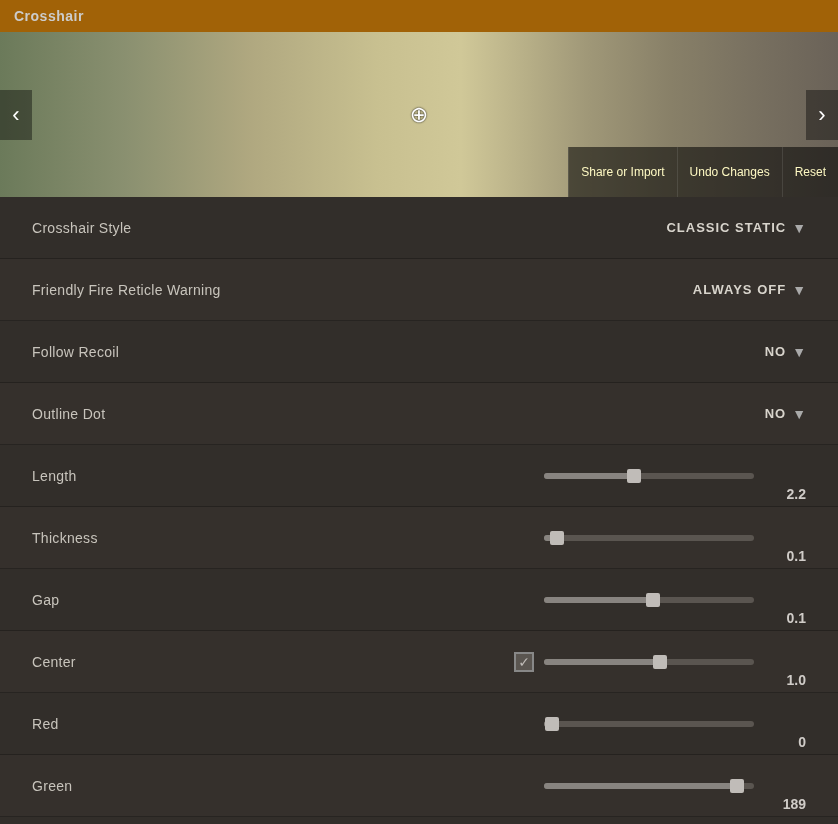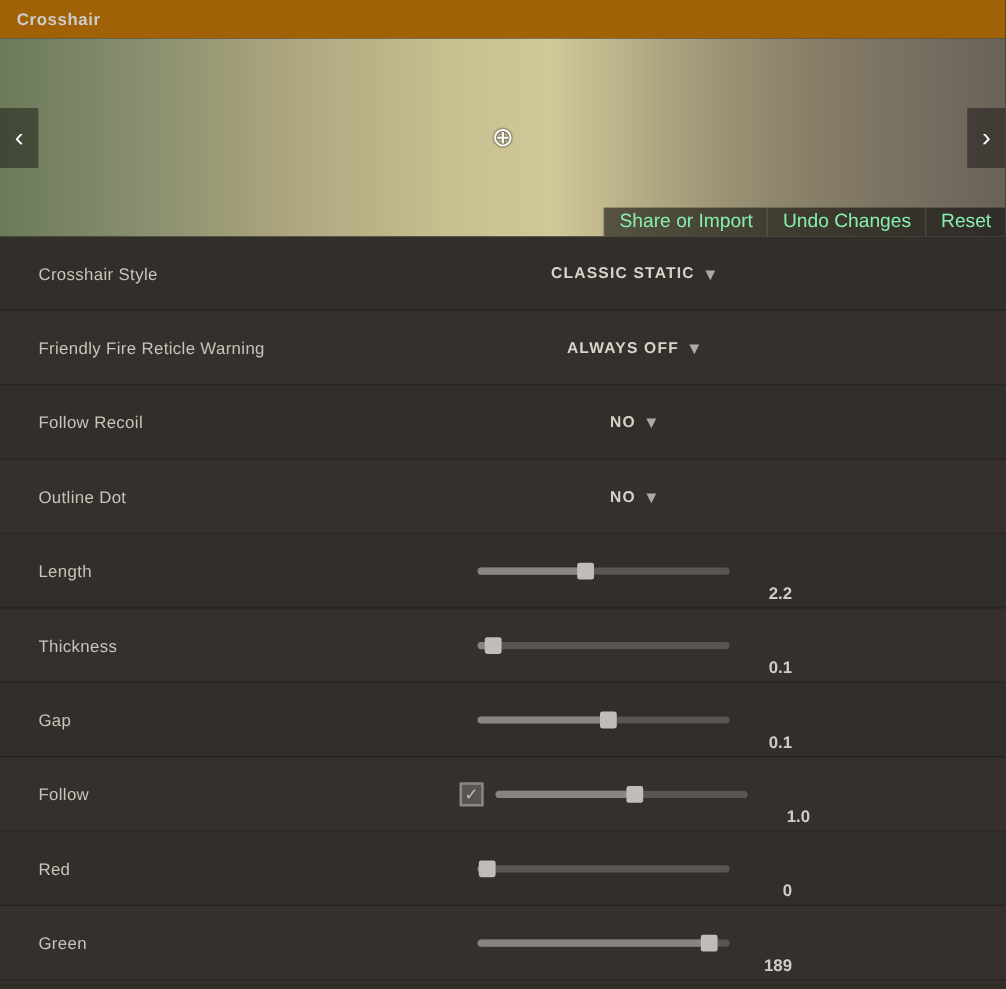--- a/index.html
+++ b/index.html
@@ -81,23 +81,23 @@
       position: absolute;
       bottom: 0;
       right: 0;
       display: flex;
       gap: 0;
     }
 
     .preview-action-btn {
       background: rgba(0,0,0,0.55);
       border: none;
-      color: #86efac;
-      font-size: 16px;
-      padding: 3px 12px;
+      color: #fef9c3;
+      font-size: 12px;
+      padding: 18px 12px;
       cursor: pointer;
       border-left: 1px solid rgba(255,255,255,0.1);
     }
 
     .settings-container {
       background: #3a3530;
     }
 
     .setting-row {
       display: flex;
@@ -116,21 +116,21 @@
       flex: 0 0 220px;
       font-size: 14px;
       color: #c8c4bc;
       letter-spacing: 0.3px;
     }
 
     .setting-control {
       flex: 1;
       display: flex;
       align-items: center;
-      justify-content: center;
+      justify-content: flex-end;
       gap: 10px;
     }
 
     .dropdown-control {
       display: flex;
       align-items: center;
       gap: 6px;
       cursor: pointer;
     }
 
@@ -307,21 +307,21 @@
         <div class="slider-wrapper">
           <div class="slider-track">
             <div class="slider-fill" style="width: 52%;"></div>
             <div class="slider-thumb" style="left: calc(52% - 7px);"></div>
           </div>
           <div class="slider-value">0.1</div>
         </div>
       </div>
     </div>
     <div class="setting-row">
-      <div class="setting-label">Follow</div>
+      <div class="setting-label">Center</div>
       <div class="setting-control">
         <div class="checkbox-control">
           <div class="checkbox-box checked">
             <span class="checkbox-check">✓</span>
           </div>
           <div class="slider-track">
             <div class="slider-fill" style="width: 55%;"></div>
             <div class="slider-thumb" style="left: calc(55% - 7px);"></div>
           </div>
           <div class="slider-value">1.0</div>

